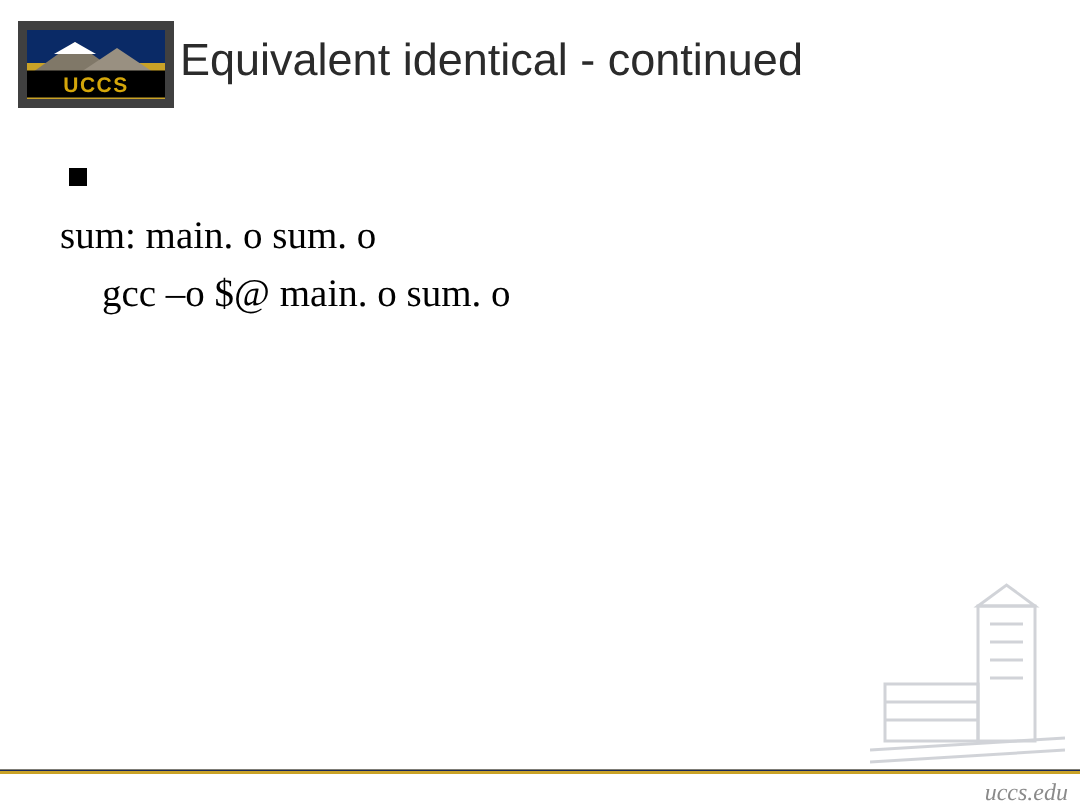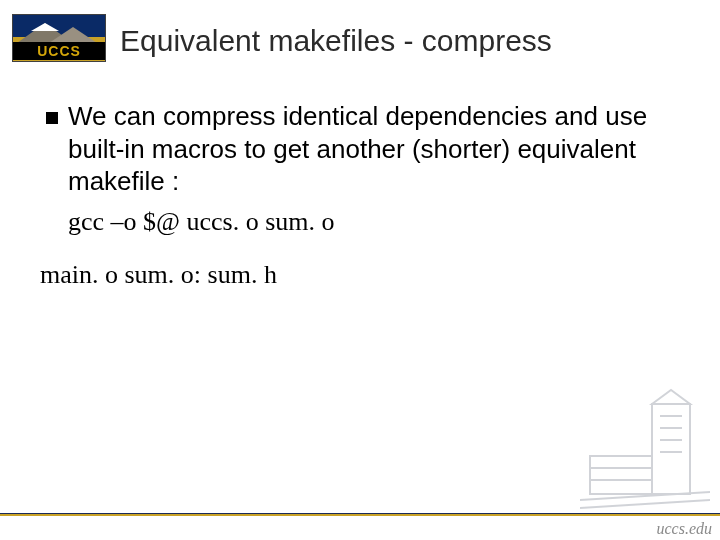--- a/index.html
+++ b/index.html
@@ -16,21 +16,21 @@
     width: 720px;
     height: 540px;
     position: relative;
   }
   .logo {
     position: absolute;
     top: 14px;
     left: 12px;
     width: 92px;
     height: 46px;
-    border: 1px solid #404040;
+    border: 6px solid #404040;
     background: #c9a227;
     overflow: hidden;
   }
   .logo .sky {
     position: absolute;
     top: 0; left: 0; right: 0;
     height: 22px;
     background: #0a2a66;
   }
   .logo .mtn {
@@ -151,28 +151,28 @@
 <div class="slide">
 
   <div class="logo">
     <div class="sky"></div>
     <div class="mtn"></div>
     <div class="mtn2"></div>
     <div class="snow"></div>
     <div class="text">UCCS</div>
   </div>
 
-  <div class="title">Equivalent makefiles - compress</div>
+  <div class="title">Equivalent identical - continued</div>
 
   <div class="body">
     <p class="pbullet">
-      <span class="bullet-mark"></span><span>We can compress identical dependencies and use built-in macros to get another (shorter) equivalent makefile :</span>
+      <span class="bullet-mark"></span>
     </p>
-    <p class="code indent">gcc –o $@ uccs. o sum. o</p>
-    <p class="code gap">main. o sum. o: sum. h</p>
+    <p class="code">sum: main. o sum. o</p>
+    <p class="code indent">gcc –o $@ main. o sum. o</p>
   </div>
 
   <svg class="tower" viewBox="0 0 130 130">
     <g fill="none" stroke="#9aa0aa" stroke-width="2">
       <rect x="72" y="20" width="38" height="90"></rect>
       <polygon points="72,20 91,6 110,20"></polygon>
       <line x1="80" y1="32" x2="102" y2="32"></line>
       <line x1="80" y1="44" x2="102" y2="44"></line>
       <line x1="80" y1="56" x2="102" y2="56"></line>
       <line x1="80" y1="68" x2="102" y2="68"></line>

